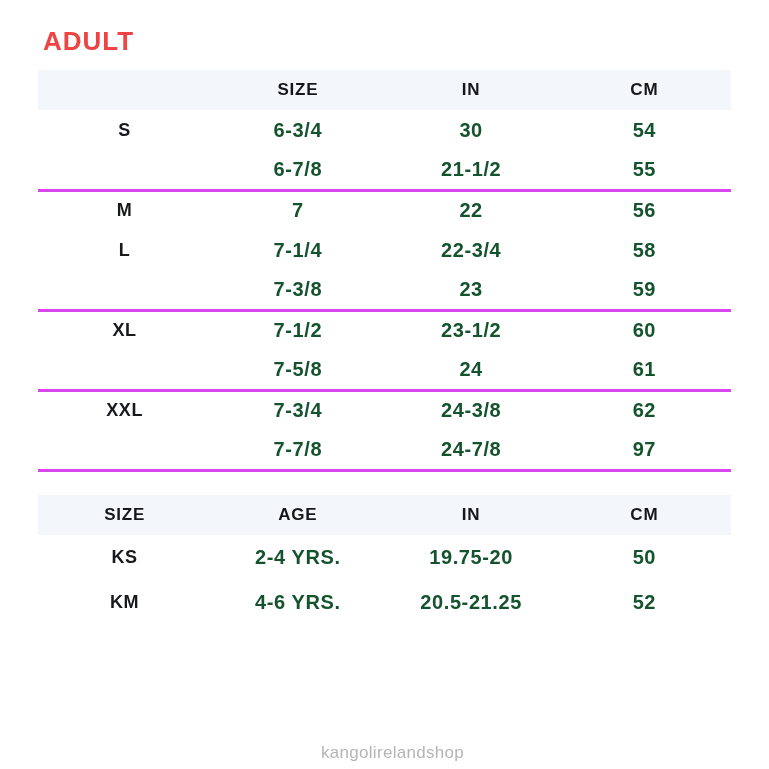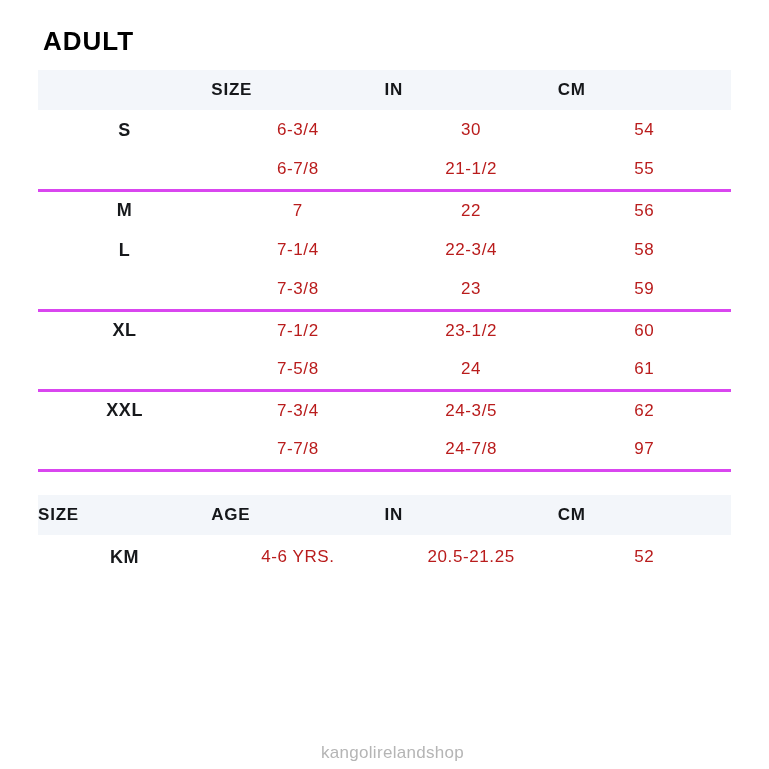--- a/index.html
+++ b/index.html
@@ -11,47 +11,47 @@
   }
   .page {
     width: 769px; height: 769px;
     padding: 26px 38px 0 38px;
     position: relative;
   }
   .section-title {
     font-size: 26px;
     font-weight: 800;
     letter-spacing: 1px;
-    color: #000000;
+    color: #ef4444;
     margin: 0 0 13px 5px;
   }
   table.size-table {
     width: 100%;
     border-collapse: collapse;
     table-layout: fixed;
   }
   table.size-table thead th {
     background: #f3f6fa;
     height: 40px;
     font-size: 17px;
     font-weight: 800;
     letter-spacing: 0.8px;
     color: #15171a;
-    text-align: left;
+    text-align: center;
     vertical-align: middle;
   }
   table.size-table.adult tbody td { height: 40px; }
   table.size-table.kids  tbody td { height: 45px; }
   table.size-table tbody td {
     text-align: center;
     vertical-align: middle;
-    font-size: 17px;
-    font-weight: 400;
+    font-size: 20px;
+    font-weight: 700;
     letter-spacing: 0.6px;
-    color: #b91c1c;
+    color: #14532d;
   }
   table.size-table tbody td.size-cell {
     font-size: 18px;
     font-weight: 800;
     letter-spacing: 0.6px;
     color: #17191c;
   }
   table.size-table tbody tr.group-end td {
     border-bottom: 3px solid #d946ef;
   }
@@ -122,21 +122,21 @@
         </tr>
         <tr class="group-end">
           <td class="size-cell"></td>
           <td>7-5/8</td>
           <td>24</td>
           <td>61</td>
         </tr>
         <tr>
           <td class="size-cell">XXL</td>
           <td>7-3/4</td>
-          <td>24-3/5</td>
+          <td>24-3/8</td>
           <td>62</td>
         </tr>
         <tr class="group-end">
           <td class="size-cell"></td>
           <td>7-7/8</td>
           <td>24-7/8</td>
           <td>97</td>
         </tr>
       </tbody>
     </table>
@@ -147,20 +147,26 @@
       <thead>
         <tr>
           <th>SIZE</th>
           <th>AGE</th>
           <th>IN</th>
           <th>CM</th>
         </tr>
       </thead>
       <tbody>
         <tr>
+          <td class="size-cell">KS</td>
+          <td>2-4 YRS.</td>
+          <td>19.75-20</td>
+          <td>50</td>
+        </tr>
+        <tr>
           <td class="size-cell">KM</td>
           <td>4-6 YRS.</td>
           <td>20.5-21.25</td>
           <td>52</td>
         </tr>
       </tbody>
     </table>
   </div>
 
   <div class="watermark">kangolirelandshop</div>

